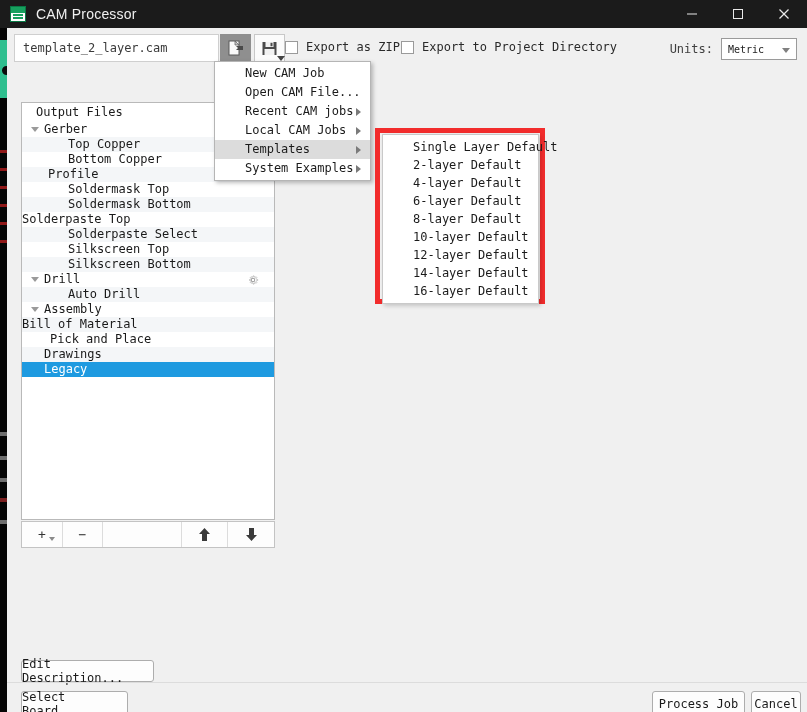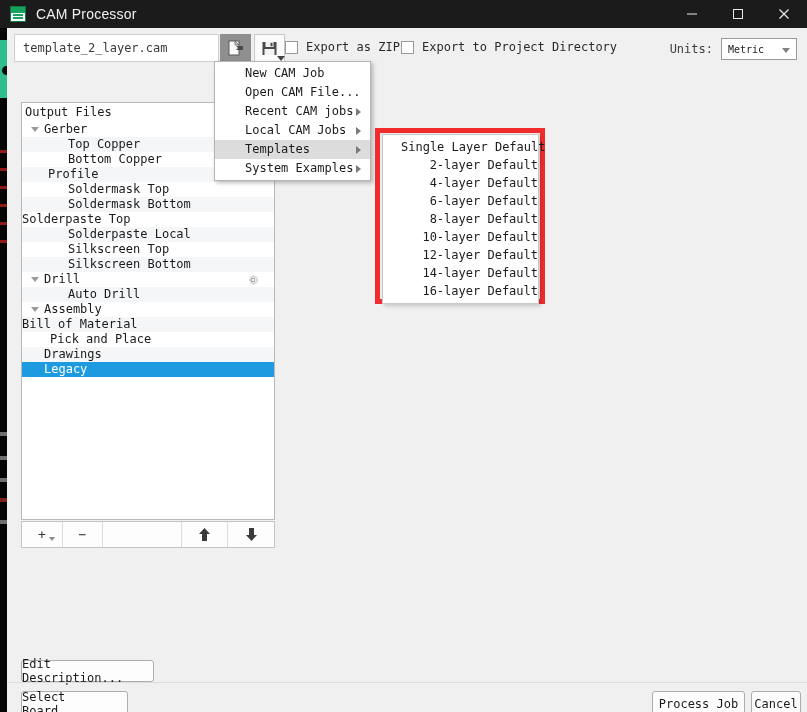--- a/index.html
+++ b/index.html
@@ -140,21 +140,21 @@
     position: absolute; left: 14px; top: 74px;
     width: 254px; height: 418px;
     background: #fff;
     border: 1px solid #b9b9b9;
     box-sizing: border-box;
     overflow: hidden;
   }
   .tree-header {
     height: 19px; line-height: 19px;
     font-size: 12px; color: #1a1a1a;
-    padding-left: 3px;
+    padding-left: 14px;
     background: #fff;
   }
   .tree-row {
     height: 15px; line-height: 15px;
     font-size: 12px; color: #1a1a1a;
     position: relative;
     white-space: nowrap;
   }
   .tree-row.alt { background: #f4f6f8; }
   .tree-row.sel { background: #1e9ae0; color: #ffffff; }
@@ -263,21 +263,21 @@
     border: 5px solid #f22c2c;
     box-sizing: border-box;
     z-index: 45;
   }
   #sub-menu {
     left: 382px; top: 134px; width: 157px;
     z-index: 46; padding: 3px 0;
     border: 1px solid #c9c9c9;
     box-shadow: 2px 2px 4px rgba(0,0,0,.18);
   }
-  #sub-menu .menu-item { padding-left: 18px; height: 18px; line-height: 18px; text-align: right; }
+  #sub-menu .menu-item { padding-left: 30px; height: 18px; line-height: 18px; }
 </style>
 </head>
 <body>
 
 <div id="app">
 
   <div class="bg-strip">
     <div class="bg-mark" style="top:12px;width:14px;height:58px;background:#2fbf8f;"></div>
     <div class="bg-mark" style="top:36px;width:9px;height:9px;border-radius:50%;background:#0b0b0b;border:2px solid #2fbf8f;"></div>
     <div class="bg-mark" style="top:122px;width:14px;height:3px;background:#8f1818;"></div>
@@ -360,21 +360,21 @@
     <div class="tree-panel">
       <div class="tree-header">Output Files</div>
       <div id="tree-rows">
           <div class="tree-row"><span class="tw"></span><span class="tree-label" style="margin-left: 22px;">Gerber</span></div>
           <div class="tree-row alt"><span class="tree-label" style="margin-left: 46px;">Top Copper</span></div>
           <div class="tree-row"><span class="tree-label" style="margin-left: 46px;">Bottom Copper</span></div>
           <div class="tree-row alt"><span class="tree-label" style="margin-left: 26px;">Profile</span></div>
           <div class="tree-row"><span class="tree-label" style="margin-left: 46px;">Soldermask Top</span></div>
           <div class="tree-row alt"><span class="tree-label" style="margin-left: 46px;">Soldermask Bottom</span></div>
           <div class="tree-row"><span class="tree-label" style="">Solderpaste Top</span></div>
-          <div class="tree-row alt"><span class="tree-label" style="margin-left: 46px;">Solderpaste Local</span></div>
+          <div class="tree-row alt"><span class="tree-label" style="margin-left: 46px;">Solderpaste Select</span></div>
           <div class="tree-row"><span class="tree-label" style="margin-left: 46px;">Silkscreen Top</span></div>
           <div class="tree-row alt"><span class="tree-label" style="margin-left: 46px;">Silkscreen Bottom</span></div>
           <div class="tree-row"><span class="tw"></span><span class="tree-label" style="margin-left: 22px;">Drill</span><span class="gear"><svg width="14" height="14" viewBox="0 0 24 24">
                 <path d="M12 8.2a3.8 3.8 0 1 0 0 7.6 3.8 3.8 0 0 0 0-7.6zm0 6a2.2 2.2 0 1 1 0-4.4 2.2 2.2 0 0 1 0 4.4z" fill="#9a9a9a"></path>
                 <path d="M20 12.8v-1.6l-2-.4a6.4 6.4 0 0 0-.6-1.5l1.2-1.7-1.2-1.2-1.7 1.2a6.4 6.4 0 0 0-1.5-.6l-.4-2h-1.6l-.4 2a6.4 6.4 0 0 0-1.5.6L8.6 6.4 7.4 7.6l1.2 1.7a6.4 6.4 0 0 0-.6 1.5l-2 .4v1.6l2 .4c.14.53.34 1.03.6 1.5l-1.2 1.7 1.2 1.2 1.7-1.2c.47.26.97.46 1.5.6l.4 2h1.6l.4-2c.53-.14 1.03-.34 1.5-.6l1.7 1.2 1.2-1.2-1.2-1.7c.26-.47.46-.97.6-1.5l2-.4z" fill="none" stroke="#b0b0b0" stroke-width="1.3"></path>
               </svg></span></div>
           <div class="tree-row alt"><span class="tree-label" style="margin-left: 46px;">Auto Drill</span></div>
           <div class="tree-row"><span class="tw"></span><span class="tree-label" style="margin-left: 22px;">Assembly</span></div>
           <div class="tree-row alt"><span class="tree-label" style="">Bill of Material</span></div>
           <div class="tree-row"><span class="tree-label" style="margin-left: 28px;">Pick and Place</span></div>

